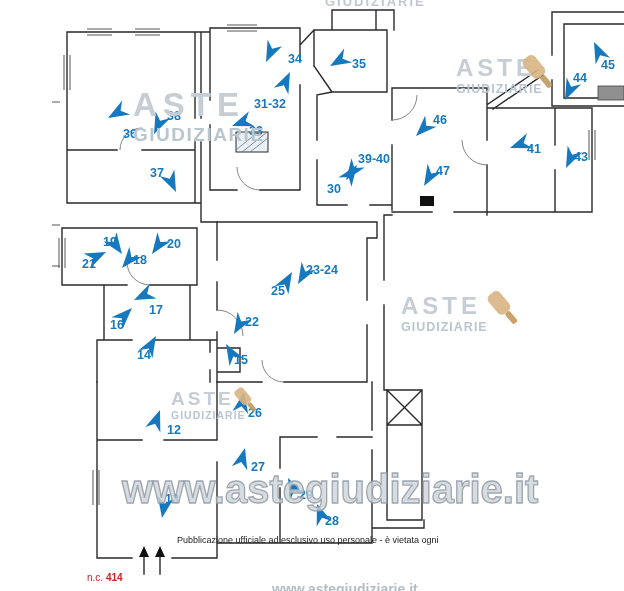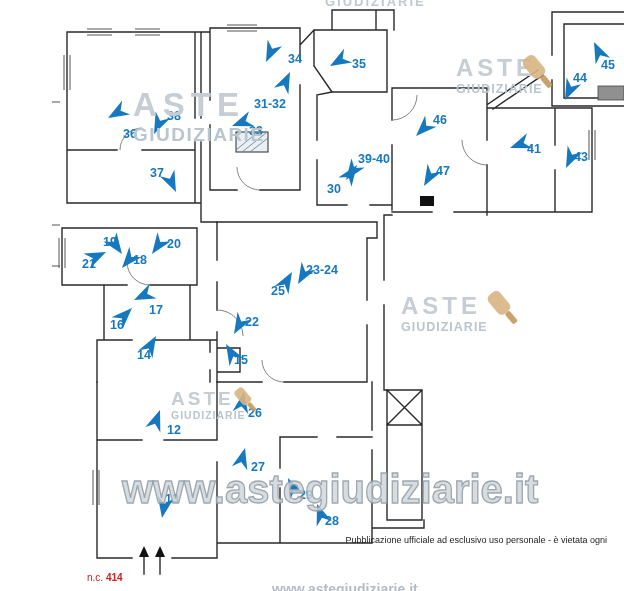--- a/index.html
+++ b/index.html
@@ -18,21 +18,21 @@
   .wm span { display:block; }
   .wm .wm-giud { color:#b9c5cf; }
   .wm-topclip { z-index:1; font-weight:bold; color:#c0c8d0; font-size:13px; letter-spacing:2px; }
   .url-big {
     z-index:2; font-weight:bold; font-size:40px; letter-spacing:0px;
     color:rgba(224,229,233,0.62); -webkit-text-stroke:1.3px rgba(146,156,166,0.85);
     text-shadow:0 0 1px rgba(146,156,166,0.5);
   }
   .url-clip { z-index:1; font-weight:bold; font-size:14px; color:#b4bcc4; }
   .gavel { z-index:1; }
-  .disc { left:155px; width:420px; text-align:right; font-size:9px; color:#1b1b1b; z-index:3; }
+  .disc { left:145px; width:420px; text-align:left; font-size:9px; color:#1b1b1b; z-index:3; }
   .parcel { font-size:10px; color:#cc2222; z-index:3; }
   .parcel .num { font-weight:bold; }
 </style>
 </head>
 <body>
 
 <div class="stage">
 
   <div class="wm-topclip" style="left:293px; top:-6px;">GIUDIZIARIE</div>
 

